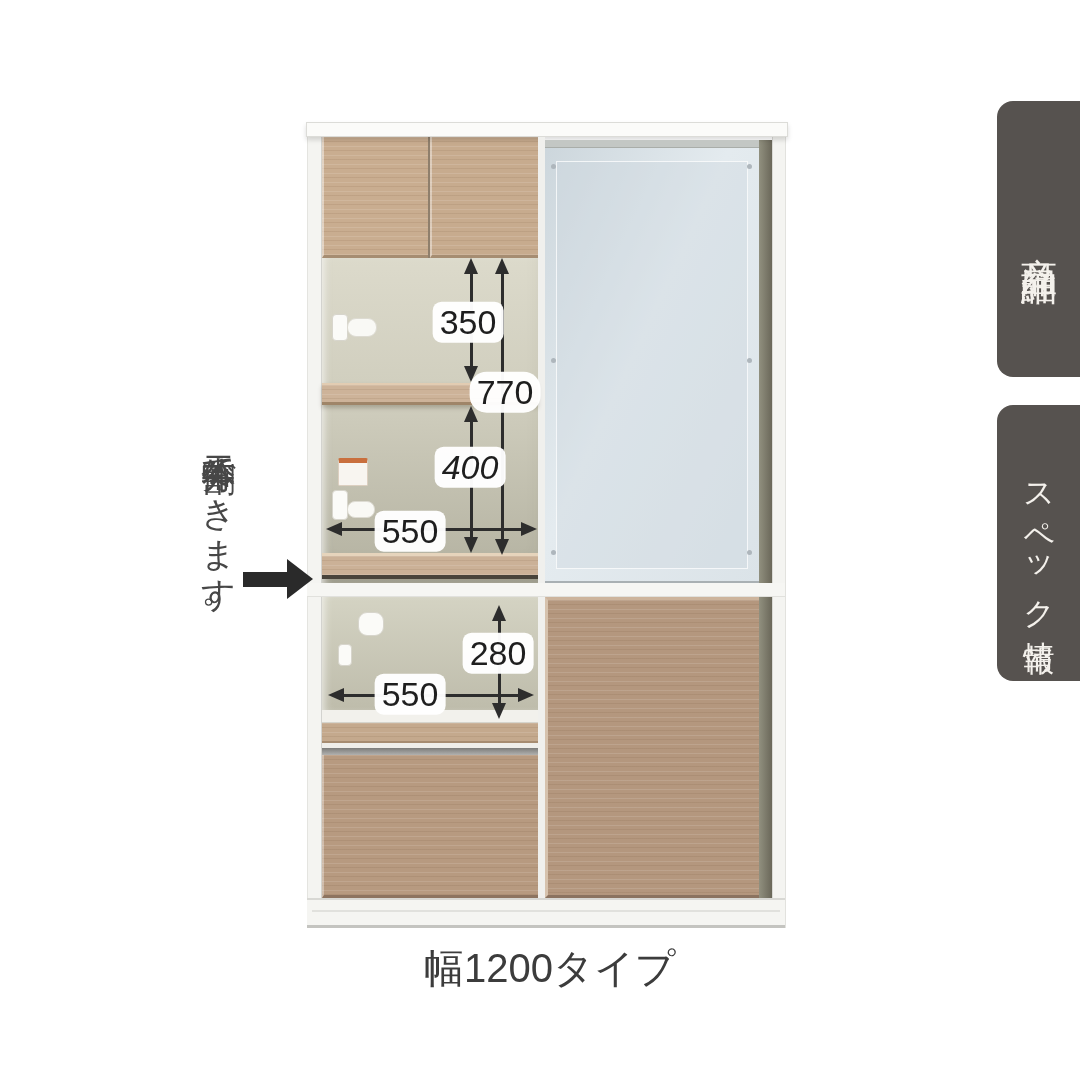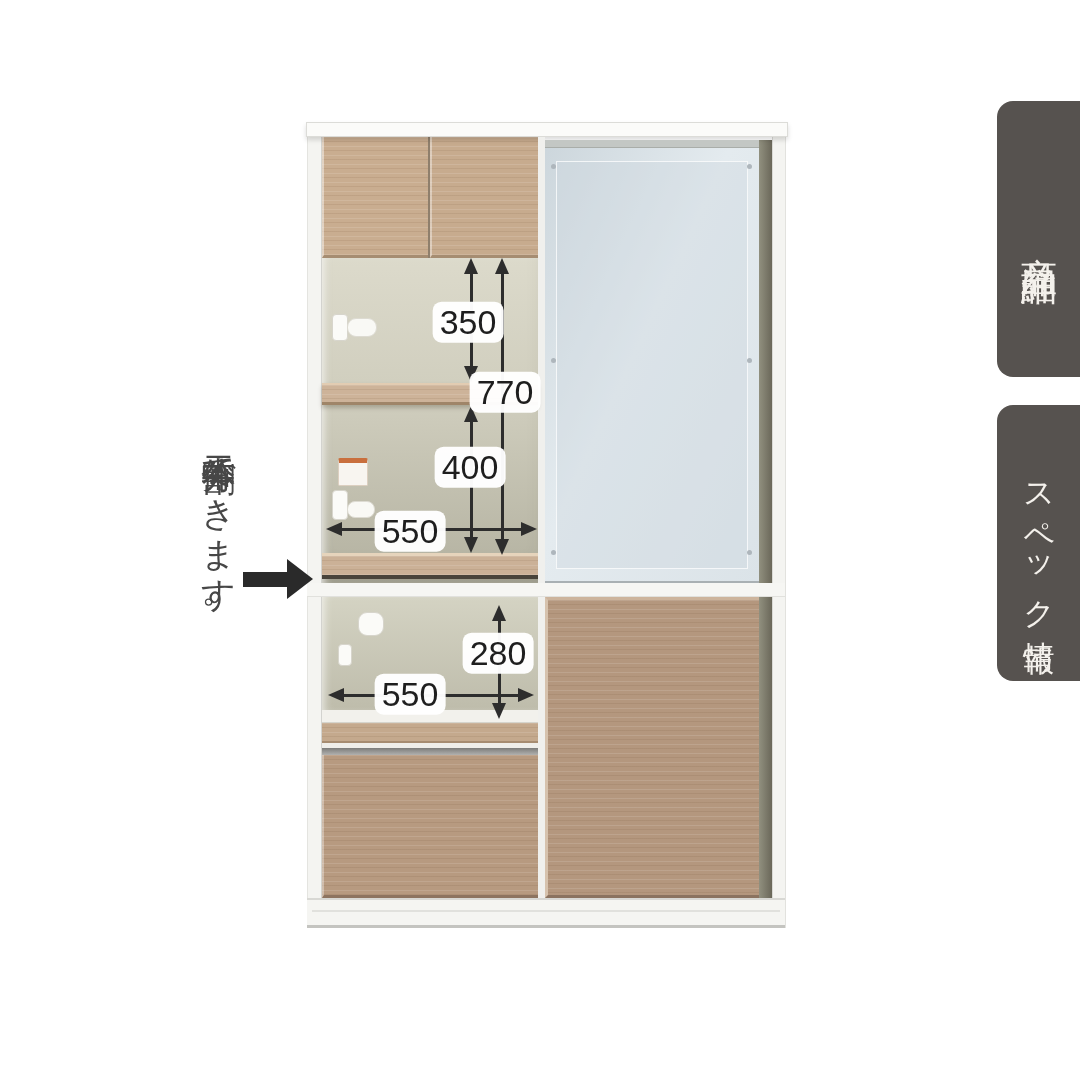--- a/index.html
+++ b/index.html
@@ -135,31 +135,32 @@
   <div class="varrow" style="left:498px;top:620px;height:84px;">
       <div class="ah-t"></div>
       <div class="ah-b"></div>
     </div>
   <div class="harrow" style="left:343px;top:694px;width:176px;">
       <div class="ah-l"></div>
       <div class="ah-r"></div>
     </div>
 
   <div class="dim-label" style="left:468px;top:322px;">350</div>
-  <div class="dim-label" style="left:505px;top:392px;">770</div>
-  <div class="dim-label" style="left:470px;top:467px;">400</div>
+  <div class="dim-label" style="left:505px;top:392px;border-radius:17px;">770</div>
+  <div class="dim-label" style="left:470px;top:467px;font-style:italic;">400</div>
   <div class="dim-label" style="left:410px;top:531px;">550</div>
   <div class="dim-label" style="left:498px;top:653px;">280</div>
   <div class="dim-label" style="left:410px;top:694px;">550</div>
 
   <div class="note-v" style="left:196px;top:430px;height:360px;">本体二分割できます。</div>
   <div class="abs" style="left:243px;top:572px;width:44px;height:15px;background:#2a2a2a;z-index:20;"></div>
   <div class="abs" style="left:287px;top:559px;width:0;height:0;border-top:20px solid transparent;
               border-bottom:20px solid transparent;border-left:26px solid #2a2a2a;z-index:20;"></div>
 
+  <div class="abs" style="left:424px;top:941px;font-size:40px;color:#3c3c3c;letter-spacing:0;">幅1200タイプ</div>
 
   <div class="tab" style="top:101px;">
     <span class="vtext" style="font-size:36px;letter-spacing:5px;">商品詳細</span>
   </div>
   <div class="tab" style="top:405px;">
     <span class="vtext" style="font-size:31px;letter-spacing:3px;">スペック情報</span>
   </div>
 
 </div>
 

